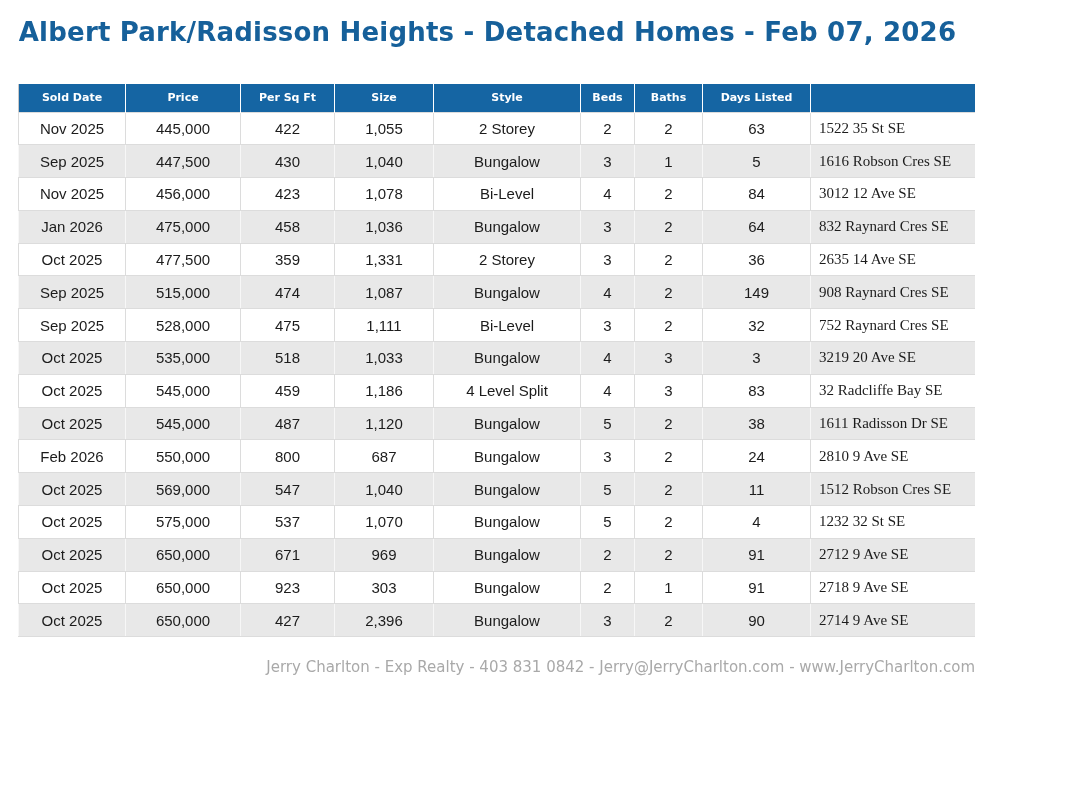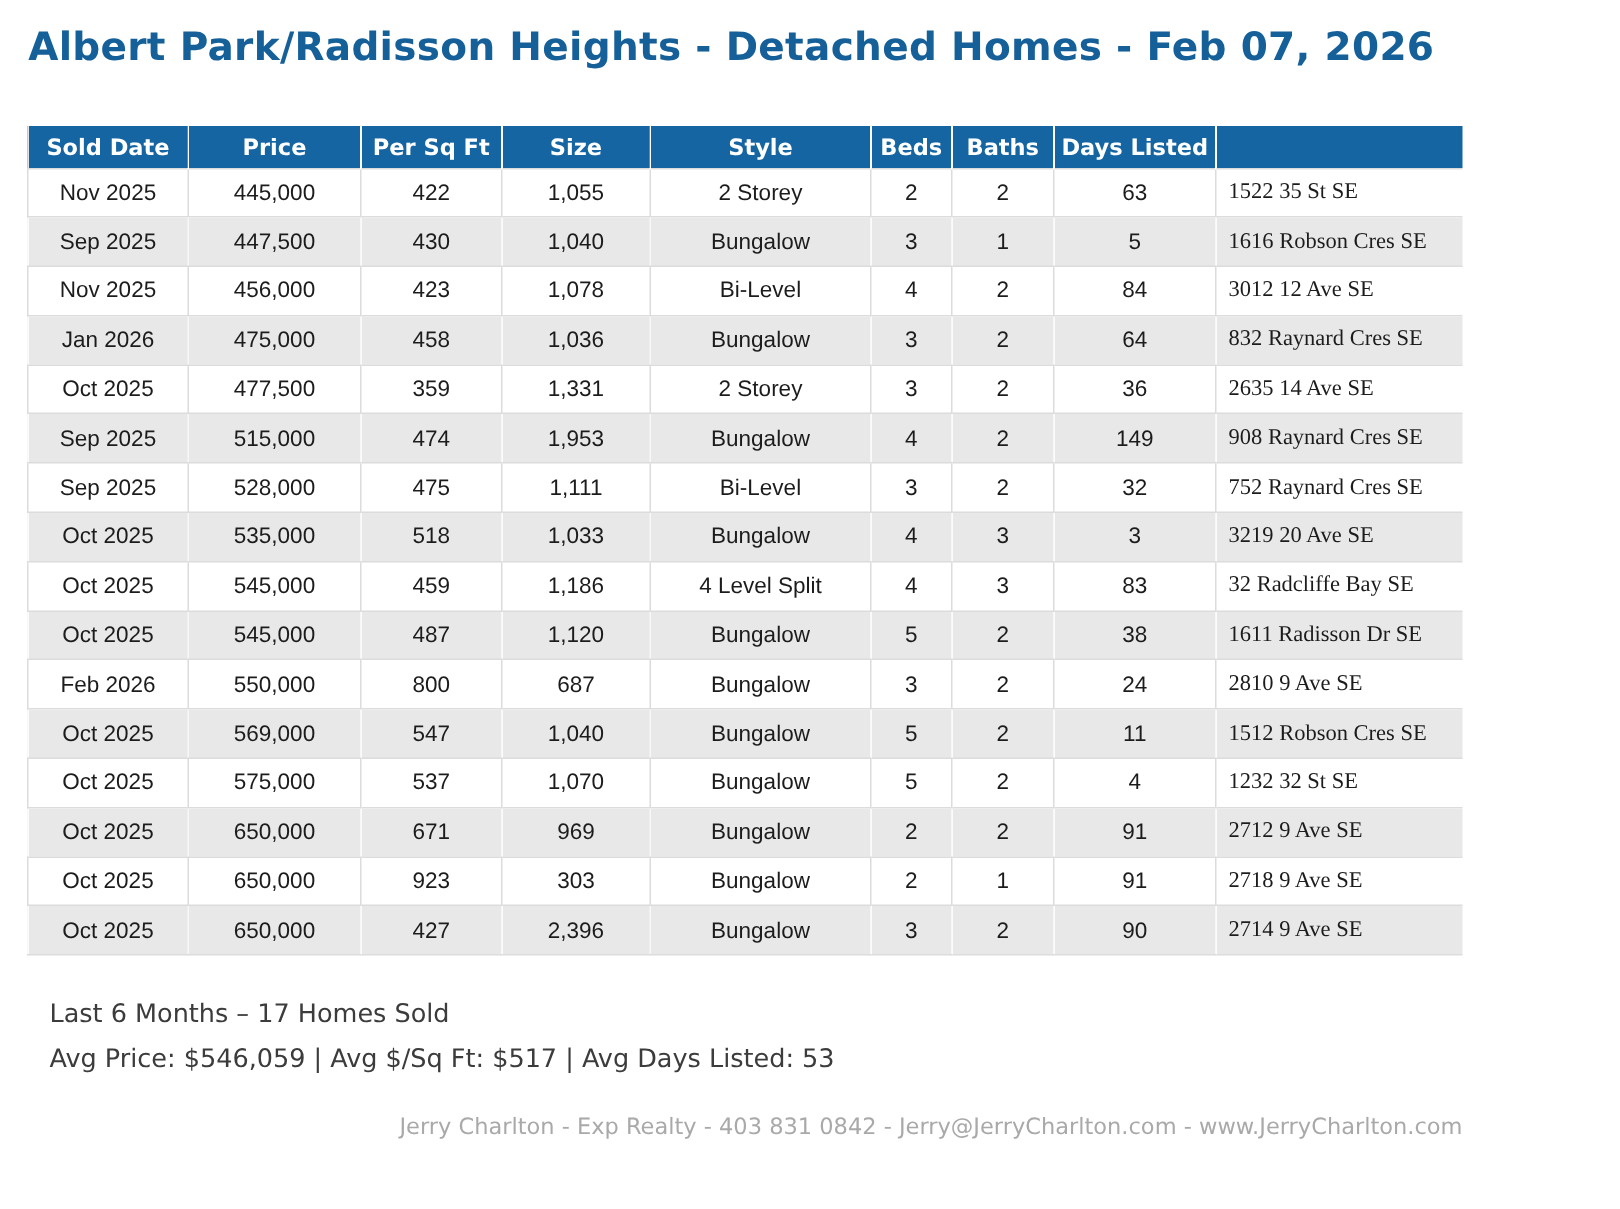--- a/index.html
+++ b/index.html
@@ -36,21 +36,21 @@
   col.c3 { width: 99px; }
   col.c4 { width: 147px; }
   col.c5 { width: 54px; }
   col.c6 { width: 68px; }
   col.c7 { width: 108px; }
   col.c8 { width: 252px; }
   thead th {
     background: var(--header-bg, #1565A3);
     color: var(--header-text, #FFFFFF);
     font-family: "DejaVu Sans", sans-serif;
-    font-size: 15px;
+    font-size: 11px;
     font-weight: bold;
     height: 28px;
     text-align: center;
     white-space: nowrap;
     overflow: hidden;
     border-left: 1px solid rgba(255,255,255,0.55);
   }
   thead th:first-child { border-left: none; }
   thead th:last-child { text-align: right; padding-left: 8px; }
   tbody td {
@@ -164,21 +164,21 @@
           <td>2 Storey</td>
           <td>3</td>
           <td>2</td>
           <td>36</td>
           <td>2635 14 Ave SE</td>
         </tr>
         <tr>
           <td>Sep 2025</td>
           <td>515,000</td>
           <td>474</td>
-          <td>1,953</td>
+          <td>1,087</td>
           <td>Bungalow</td>
           <td>4</td>
           <td>2</td>
           <td>149</td>
           <td>908 Raynard Cres SE</td>
         </tr>
         <tr>
           <td>Sep 2025</td>
           <td>528,000</td>
           <td>475</td>
@@ -284,20 +284,16 @@
           <td>2,396</td>
           <td>Bungalow</td>
           <td>3</td>
           <td>2</td>
           <td>90</td>
           <td>2714 9 Ave SE</td>
         </tr>
       </tbody>
   </table>
 
-  <div class="summary">
-    <div>Last 6 Months – 17 Homes Sold</div>
-    <div>Avg Price: $546,059 | Avg $/Sq Ft: $517 | Avg Days Listed: 53</div>
-  </div>
 
   <div class="attribution">Jerry Charlton - Exp Realty - 403 831 0842 - Jerry@JerryCharlton.com - www.JerryCharlton.com</div>
 
 </div>
 
 </body></html>

